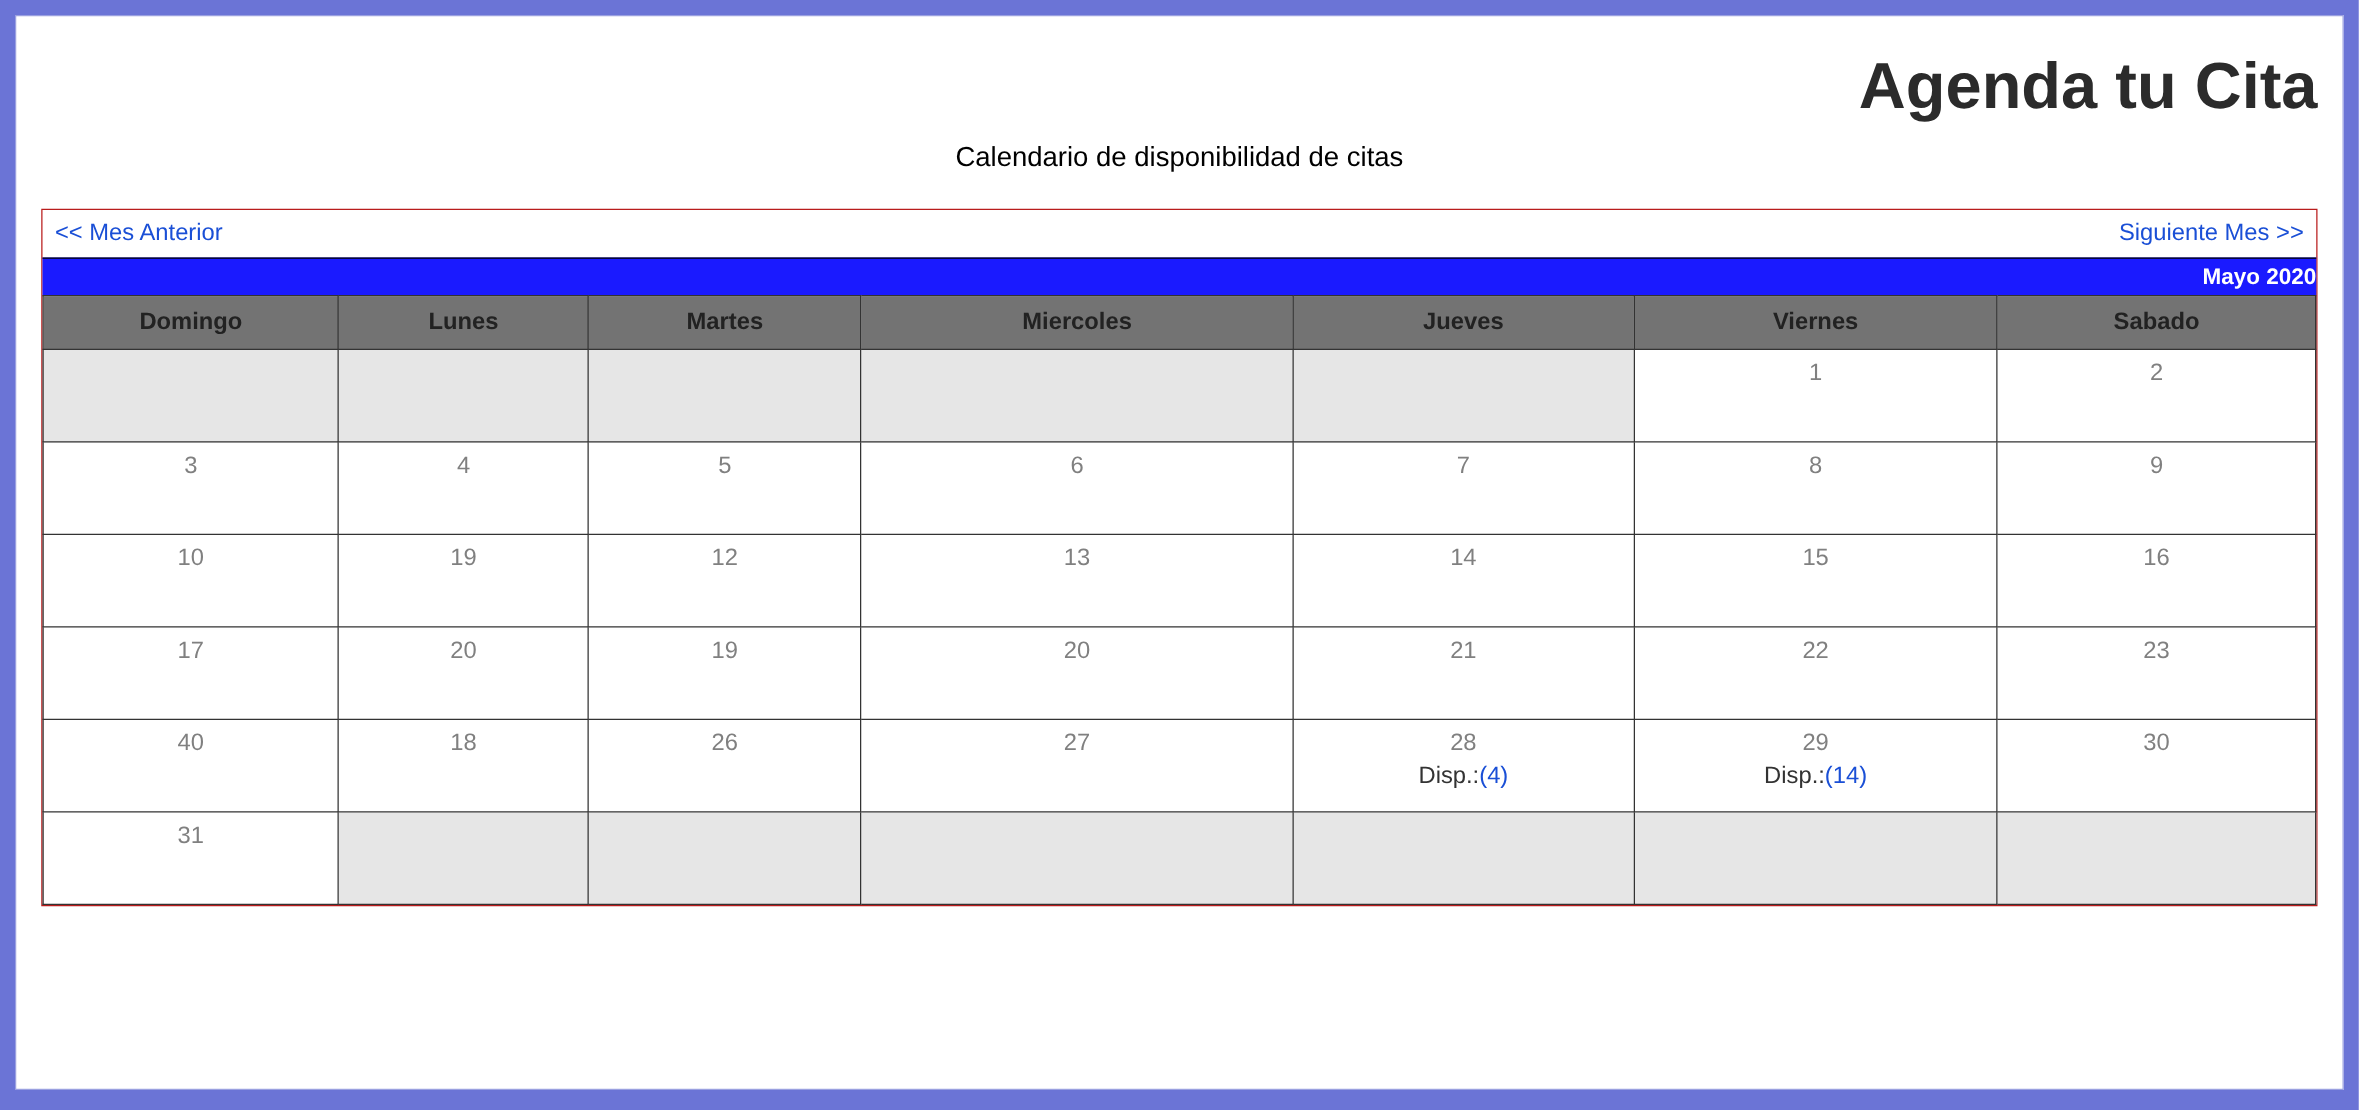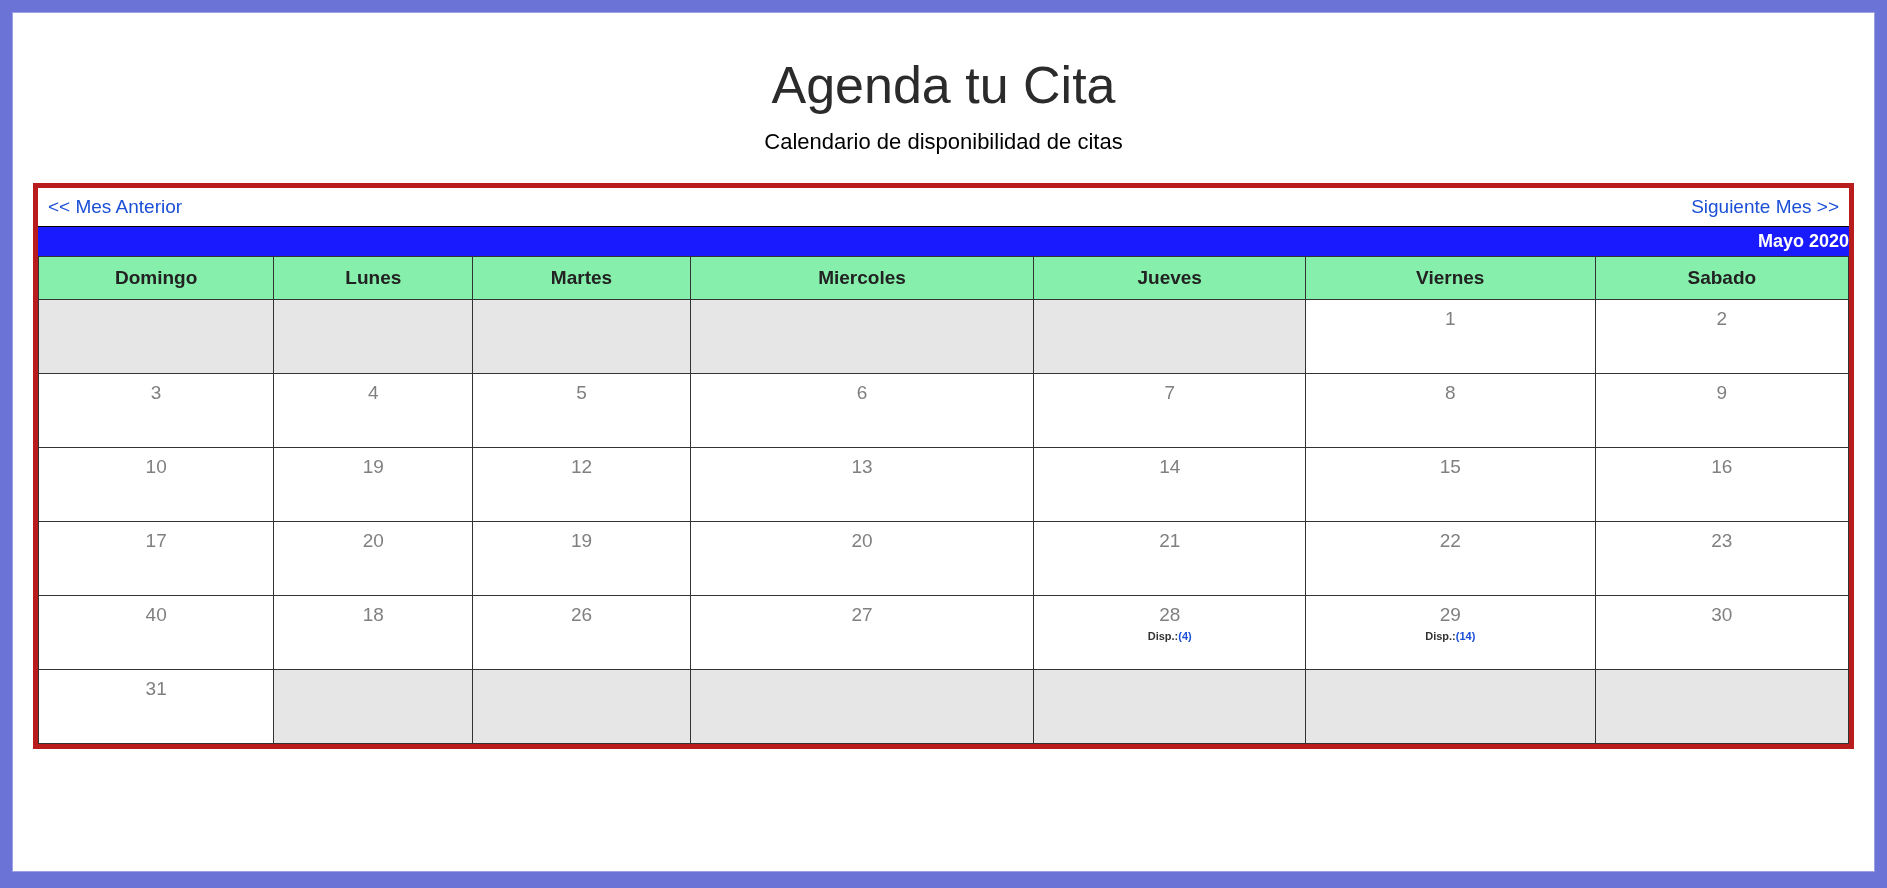--- a/index.html
+++ b/index.html
@@ -8,36 +8,36 @@
     font-family: "Segoe UI", Tahoma, Verdana, sans-serif;
     padding: 12px;
   }
   .page {
     background: #ffffff;
     border: 1px solid #9aa0e0;
     padding: 18px 20px 30px 20px;
     min-height: 860px;
   }
   .title {
-    text-align: center;
+    text-align: right;
     font-size: 52px;
-    font-weight: 400;
+    font-weight: 700;
     color: #2b2b2b;
-    margin-top: 24px;
+    margin-top: 8px;
   }
   .subtitle {
     text-align: center;
     font-size: 22px;
     font-weight: 300;
     color: #000000;
     margin-top: 14px;
     margin-bottom: 28px;
   }
   .calendar-frame {
-    border: 5px solid #b91c1c;
+    border: 1px solid #b91c1c;
   }
   .nav-row {
     display: flex;
     justify-content: space-between;
     align-items: center;
     padding: 8px 10px;
     font-size: 19px;
   }
   .nav-link {
     color: #1a4fd6;
@@ -52,21 +52,21 @@
     padding: 4px 0;
     font-size: 18px;
     border-top: 1px solid #000;
   }
   table.cal {
     width: 100%;
     border-collapse: collapse;
     table-layout: fixed;
   }
   table.cal th {
-    background: #86efac;
+    background: #737373;
     font-weight: bold;
     font-size: 19px;
     color: #222;
     padding: 10px 14px;
     border: 1px solid #333;
     text-align: center;
   }
   table.cal td {
     border: 1px solid #333;
     height: 74px;
@@ -81,25 +81,24 @@
   .col-thu { width: 15%; }
   .col-fri { width: 16%; }
   .col-sat { width: 14%; }
   .daynum {
     color: #808080;
     font-size: 19px;
     display: block;
   }
   .empty { background: #e6e6e6; }
   .disp {
-    font-size: 11px;
+    font-size: 19px;
     color: #333;
     margin-top: 4px;
     display: block;
-    font-weight: bold;
   }
   .disp-count {
     color: #1a4fd6;
     cursor: pointer;
   }
 </style>
 </head>
 <body>
 
 <div class="page">

